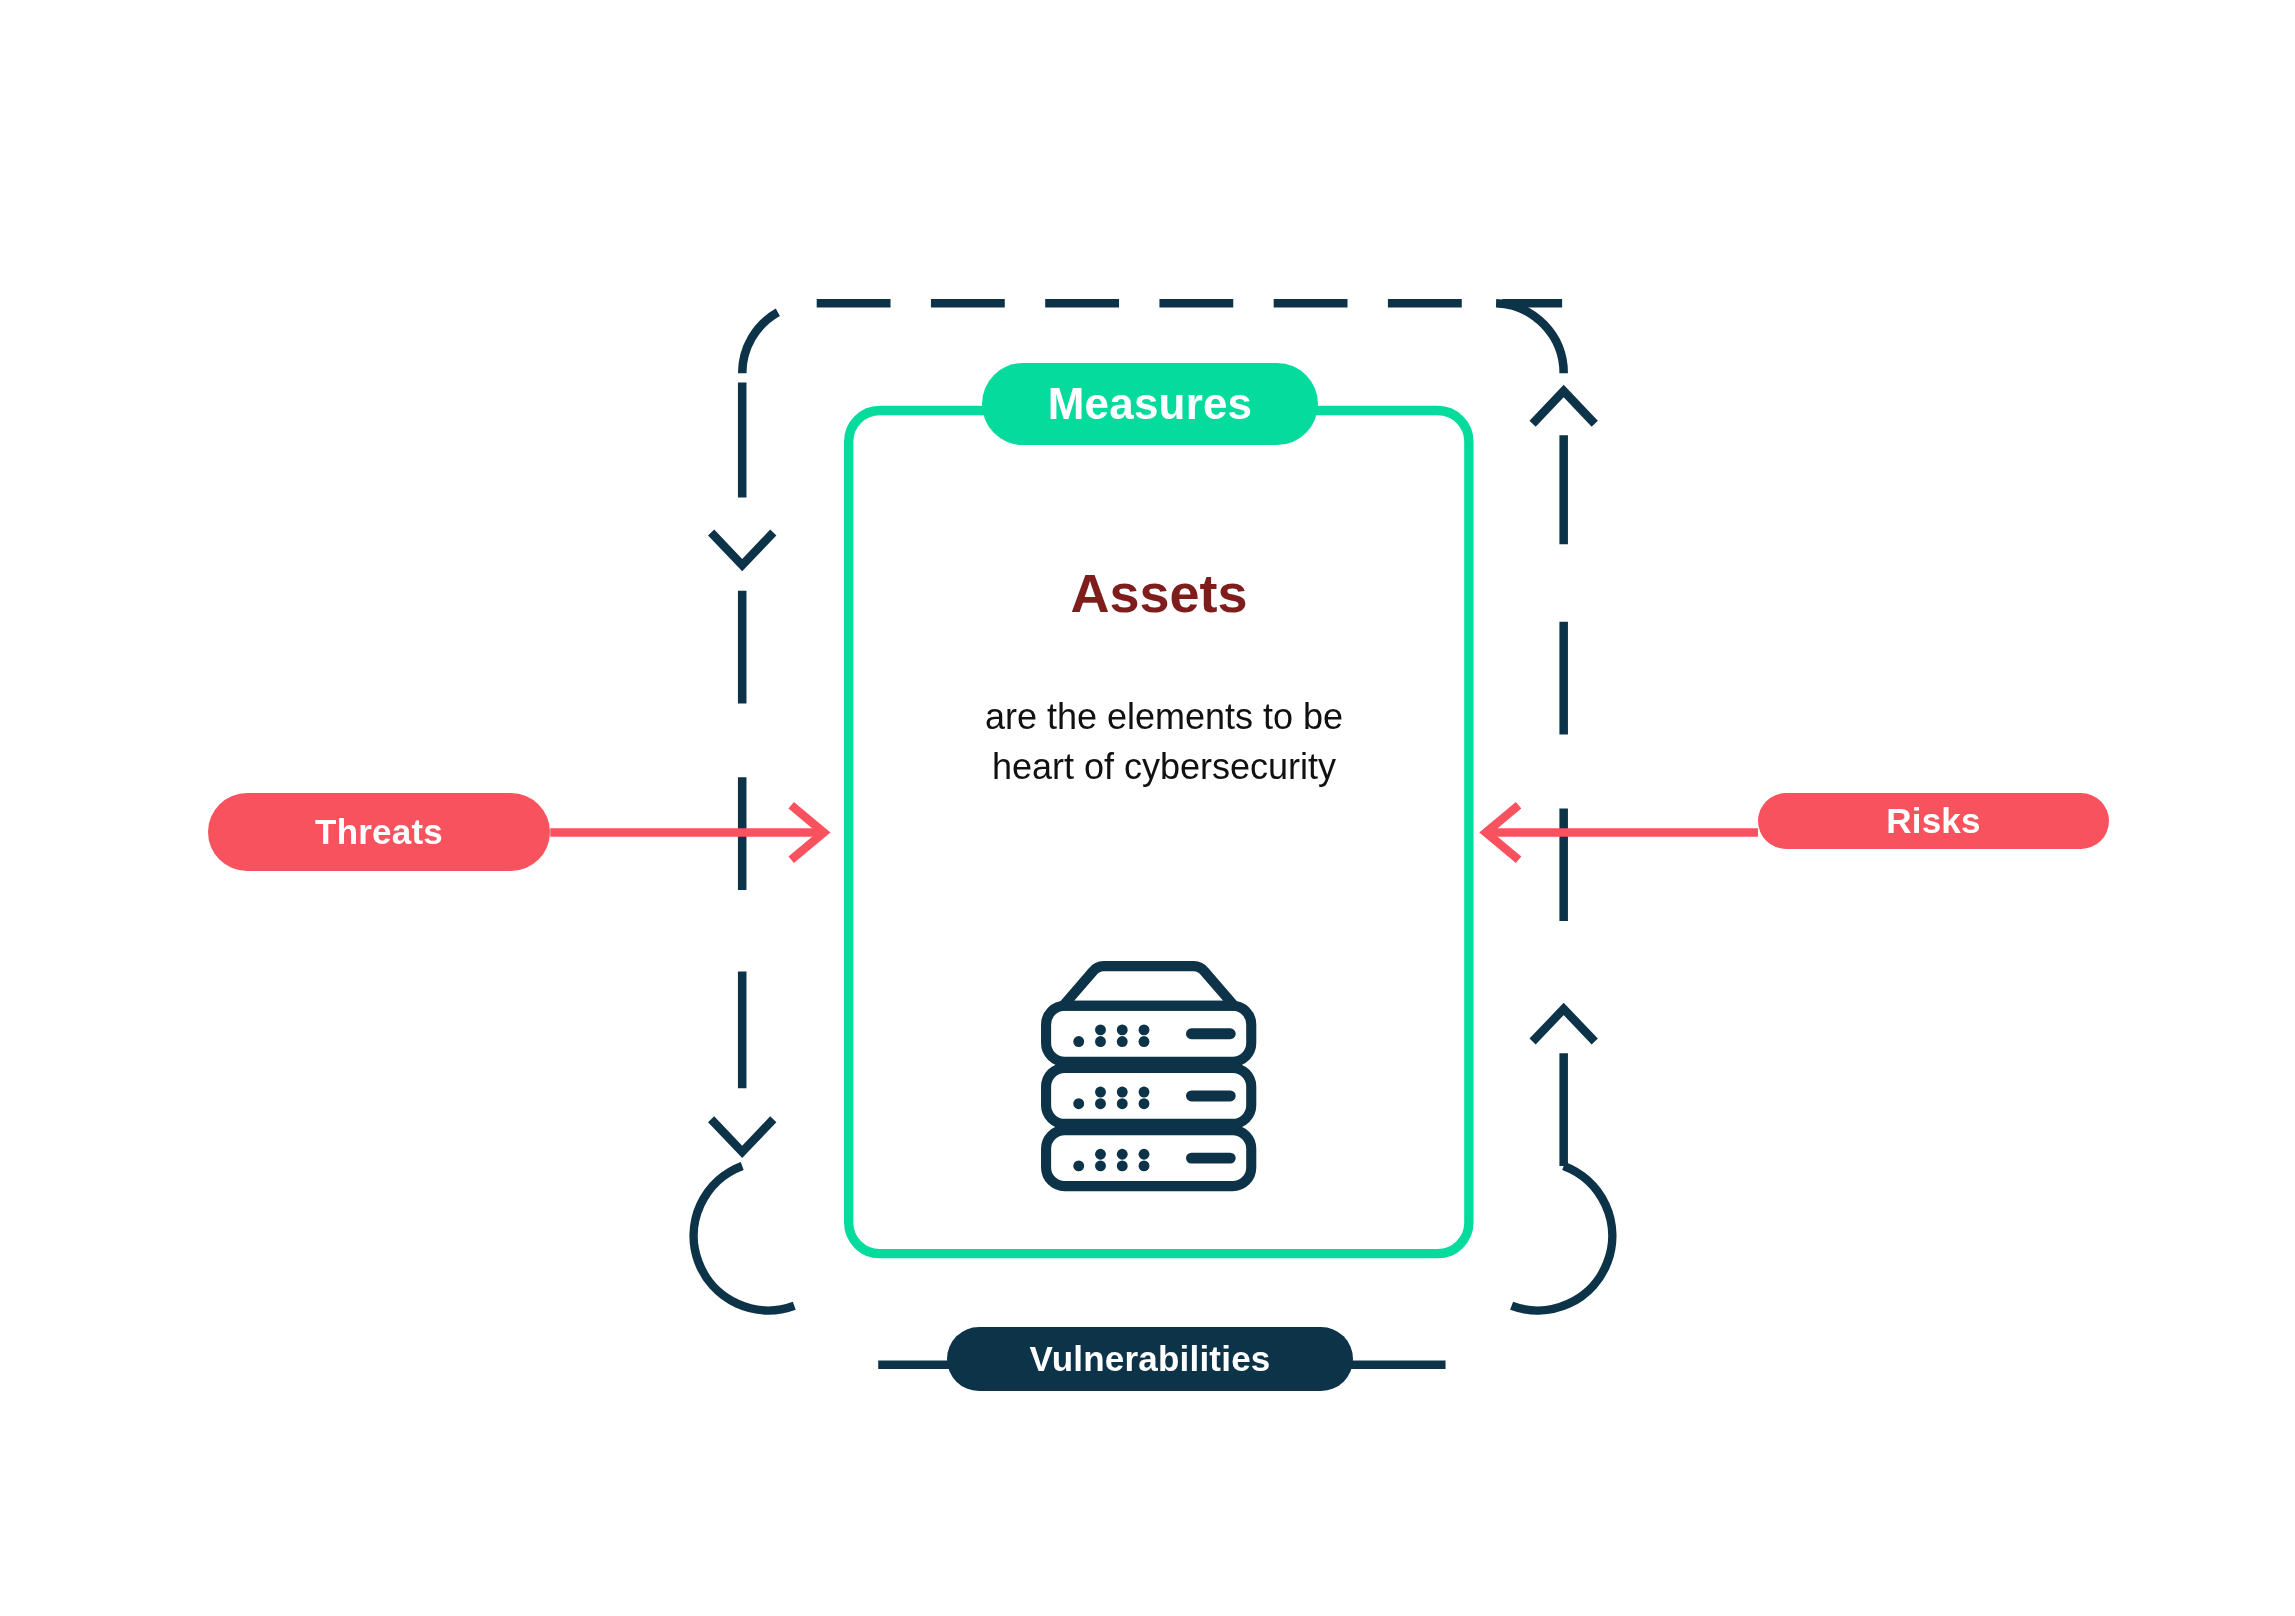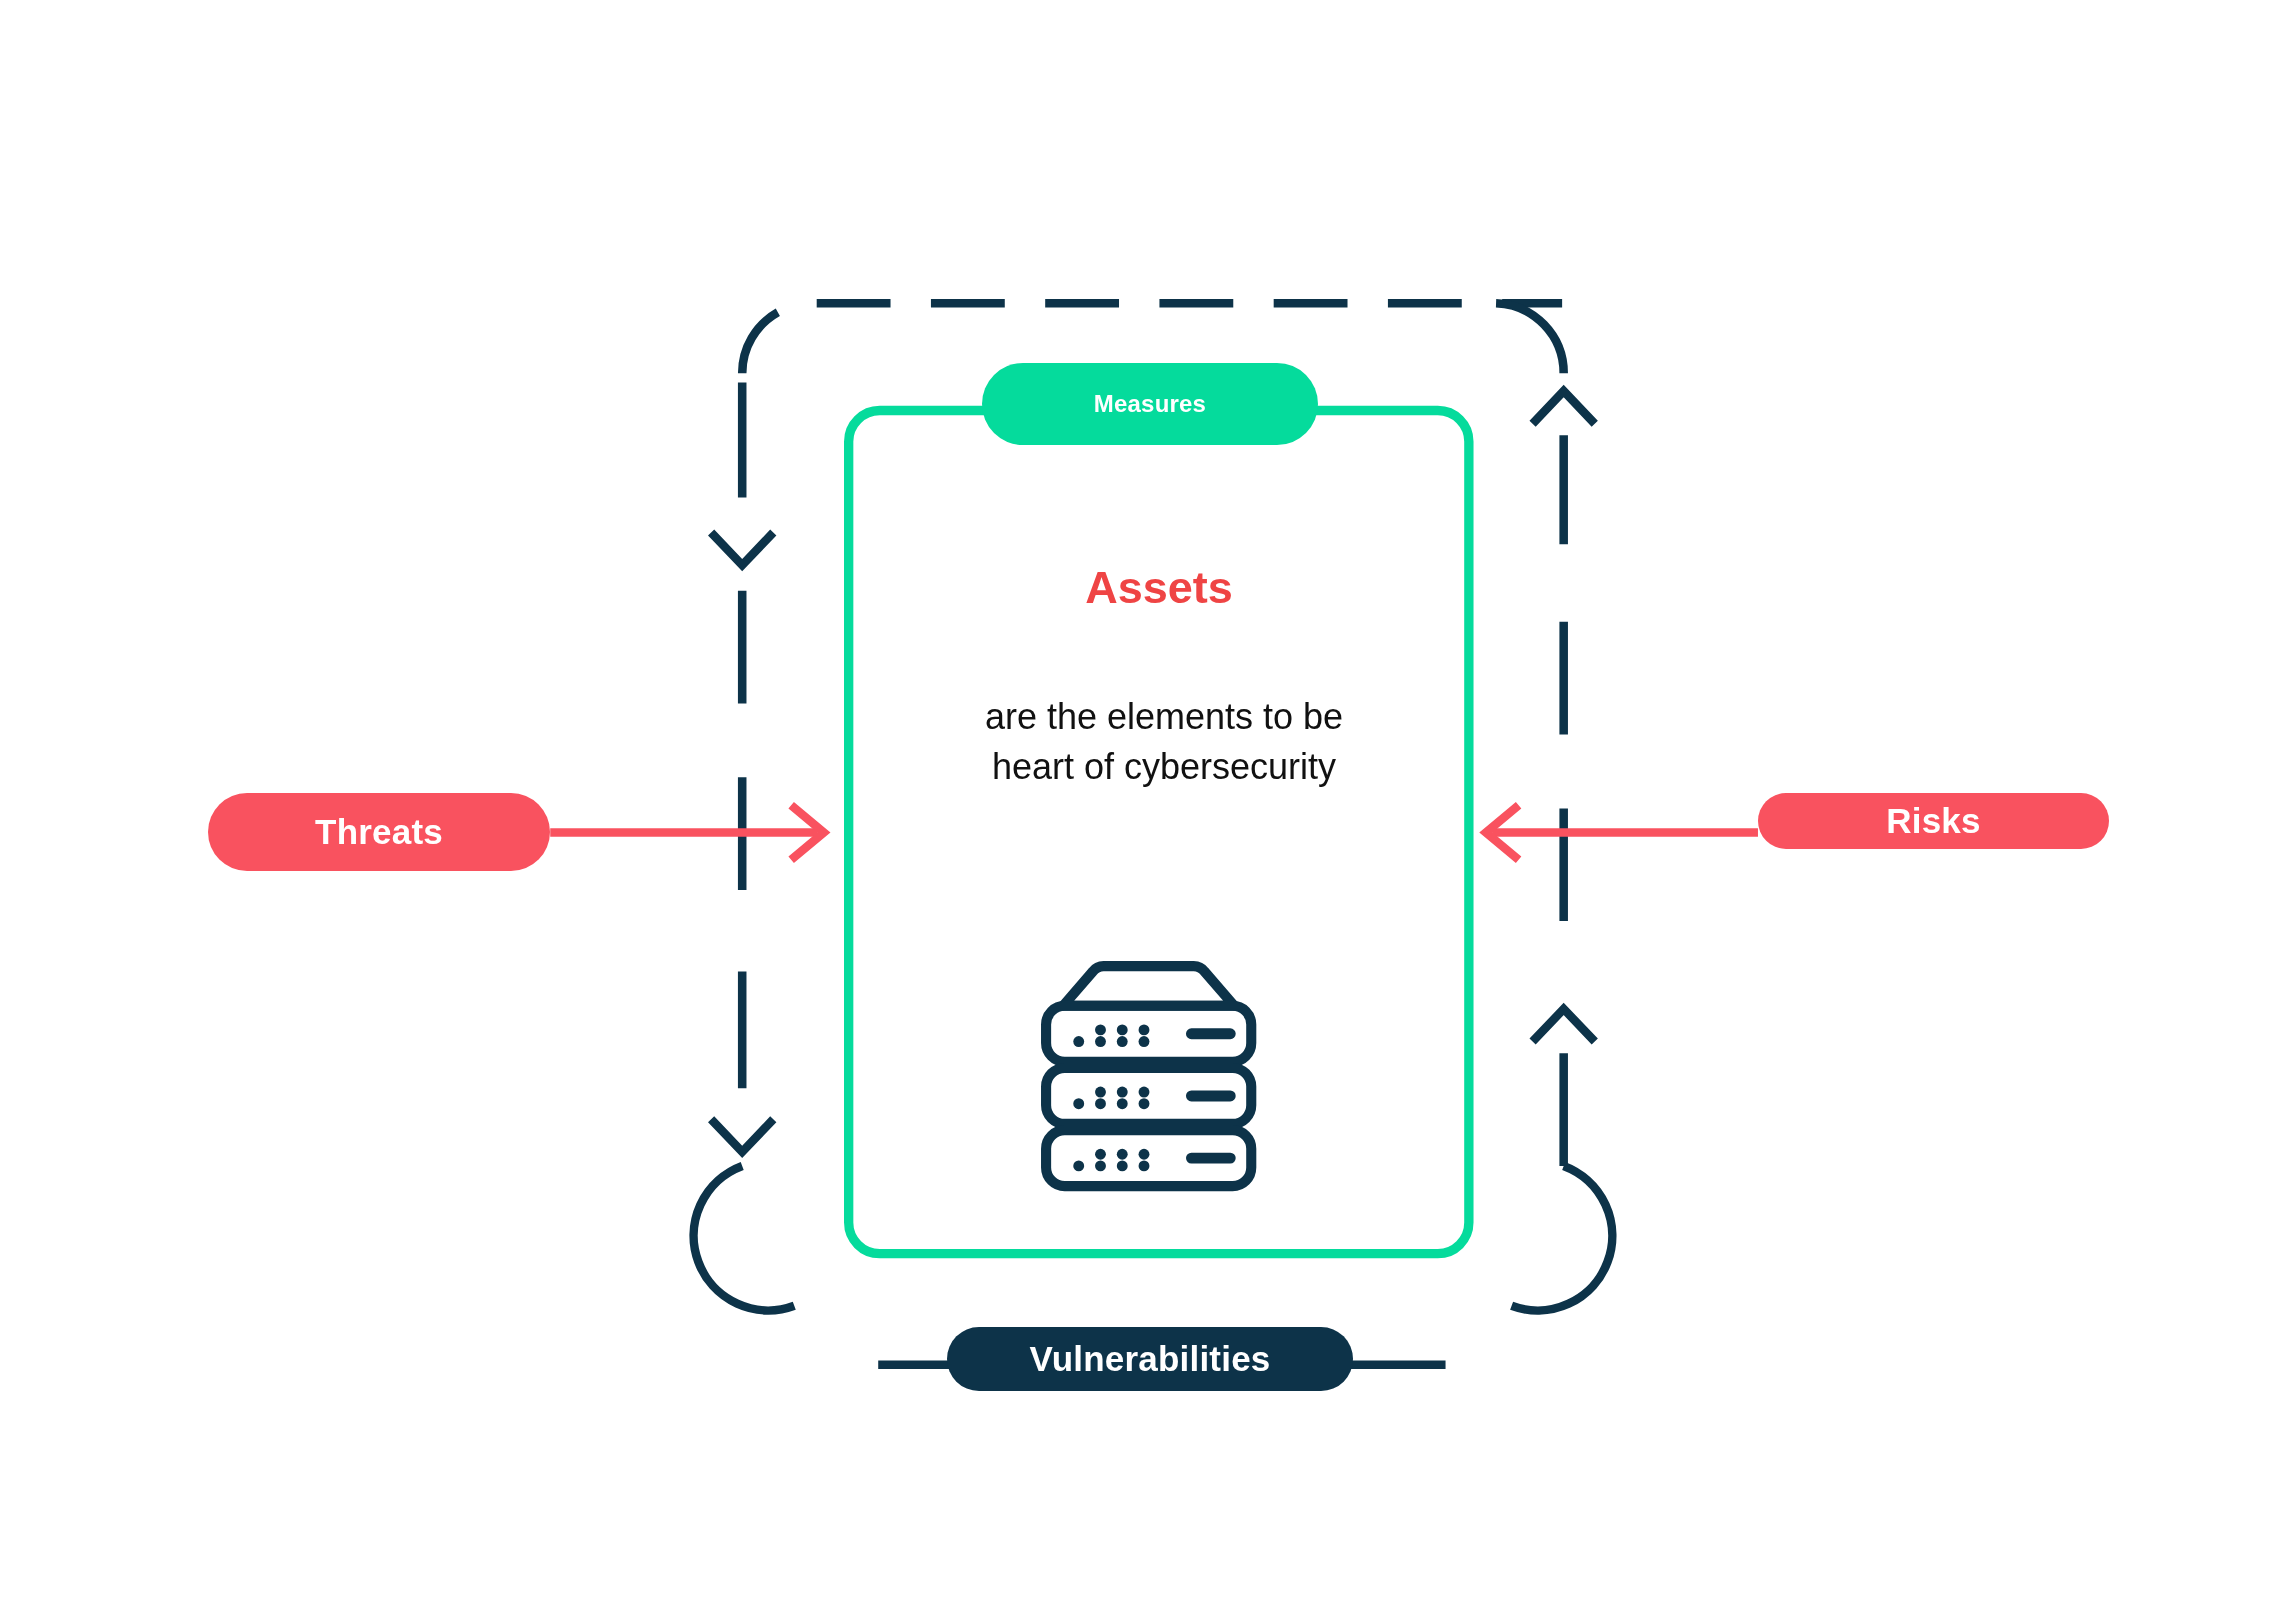--- a/index.html
+++ b/index.html
@@ -39,21 +39,21 @@
     user-select: none;
   }
 
   #pill-measures {
     left: 982px;
     top: 363px;
     width: 336px;
     height: 82px;
     border-radius: 41px;
     background: #05DB9C;
-    font-size: 24px;
+    font-size: 44px;
   }
 
   #pill-vulnerabilities {
     left: 947px;
     top: 1327px;
     width: 406px;
     height: 64px;
     border-radius: 38px;
     background: #0D3349;
     font-size: 35px;
@@ -79,23 +79,23 @@
     font-size: 35px;
   }
 
   
   #assets-title {
     position: absolute;
     left: 849px;
     top: 562px;
     width: 620px;
     text-align: center;
-    font-size: 45px;
+    font-size: 54px;
     font-weight: bold;
-    color: #ef4444;
+    color: #7f1d1d;
     user-select: none;
   }
 
   #assets-description {
     position: absolute;
     left: 854px;
     top: 692px;
     width: 620px;
     text-align: center;
     font-size: 36px;

